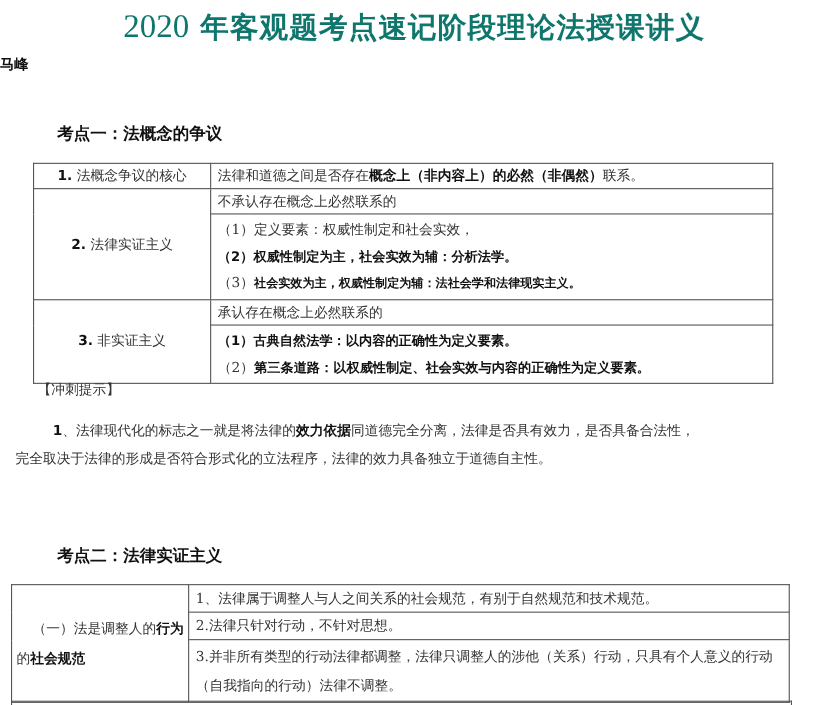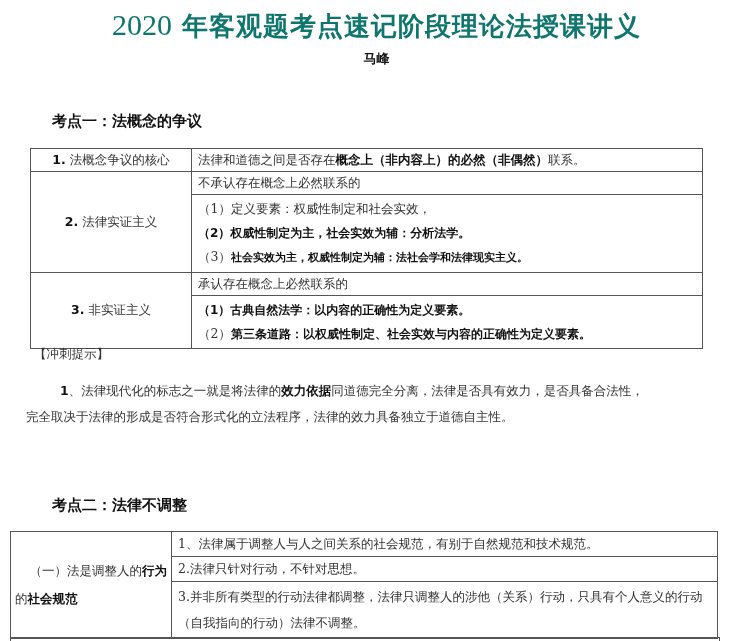--- a/index.html
+++ b/index.html
@@ -8,21 +8,21 @@
     font-family: "DejaVu Serif", "Liberation Serif", serif;
     color: #222;
   }
   .title {
     position: absolute; left: 0; top: 8px; width: 753px; text-align: center;
     font-size: 26px; font-weight: bold; color: #0f766e; letter-spacing: 1px;
     font-family: "DejaVu Serif", serif;
   }
   .title .year { font-family: "Liberation Serif", serif; font-weight: normal; font-size: 30px; letter-spacing: 0; }
   .author {
-    position: absolute; left: 0; top: 50px; width: 753px; text-align: center;
+    position: absolute; left: 0; top: 50px; width: 753px; 
     font-size: 13px; font-weight: bold; color: #111;
   }
   .section-heading {
     position: absolute; left: 52px;
     font-family: "DejaVu Sans", sans-serif; font-size: 15px; font-weight: bold; color: #111;
   }
   table { border-collapse: collapse; position: absolute; font-size: 12.5px; }
   td { border: 1.5px solid #555; padding: 0 6px; vertical-align: middle; color: #333; }
   .t1 { left: 30px; top: 148px; width: 673px; }
   .t1 td.label { width: 148px; text-align: center; }
@@ -75,29 +75,29 @@
     <td class="multi">
       <div class="b sans" style="font-size:12px;">（1）古典自然法学：以内容的正确性为定义要素。</div>
       <div><span>（2）</span><span class="b sans" style="font-size:12px;">第三条道路：以权威性制定、社会实效与内容的正确性为定义要素。</span></div>
     </td>
   </tr>
 </tbody>
   </table>
 
 <div class="tip tip-label" style="left:34px;width:auto;">【冲刺提示】</div>
 
-<div class="tip para" style="top:378px;margin-left:12px;">
+<div class="tip para" style="top:378px;">
   <div class="indent"><span class="b sans">1</span><span>、法律现代化的标志之一就是将法律的</span><b class="sans">效力依据</b><span>同道德完全分离，法律是否具有效力，是否具备合法性，</span></div>
   <div>完全取决于法律的形成是否符合形式化的立法程序，法律的效力具备独立于道德自主性。</div>
 </div>
 
 <div class="tip para" style="top:432px;">
 </div>
 
-<div class="section-heading" style="top:496px;">考点二：法律不调整</div>
+<div class="section-heading" style="top:496px;">考点二：法律实证主义</div>
 
 <table class="t2" style="width:708px;">
   <tbody>
       <tr>
     <td class="label" rowspan="3">
       <div style="text-align:right;"><span>（一）法是调整人的</span><b class="sans">行为</b></div>
       <div><span>的</span><b class="sans">社会规范</b></div>
     </td>
     <td>1、法律属于调整人与人之间关系的社会规范，有别于自然规范和技术规范。</td>
   </tr>

